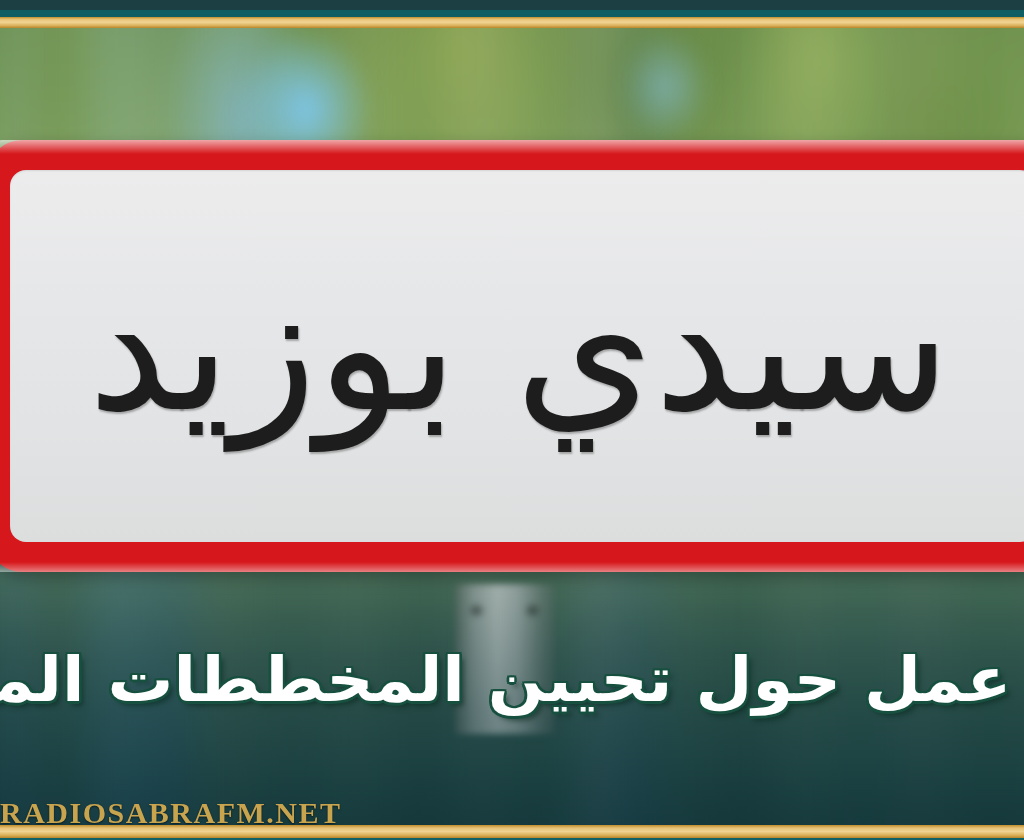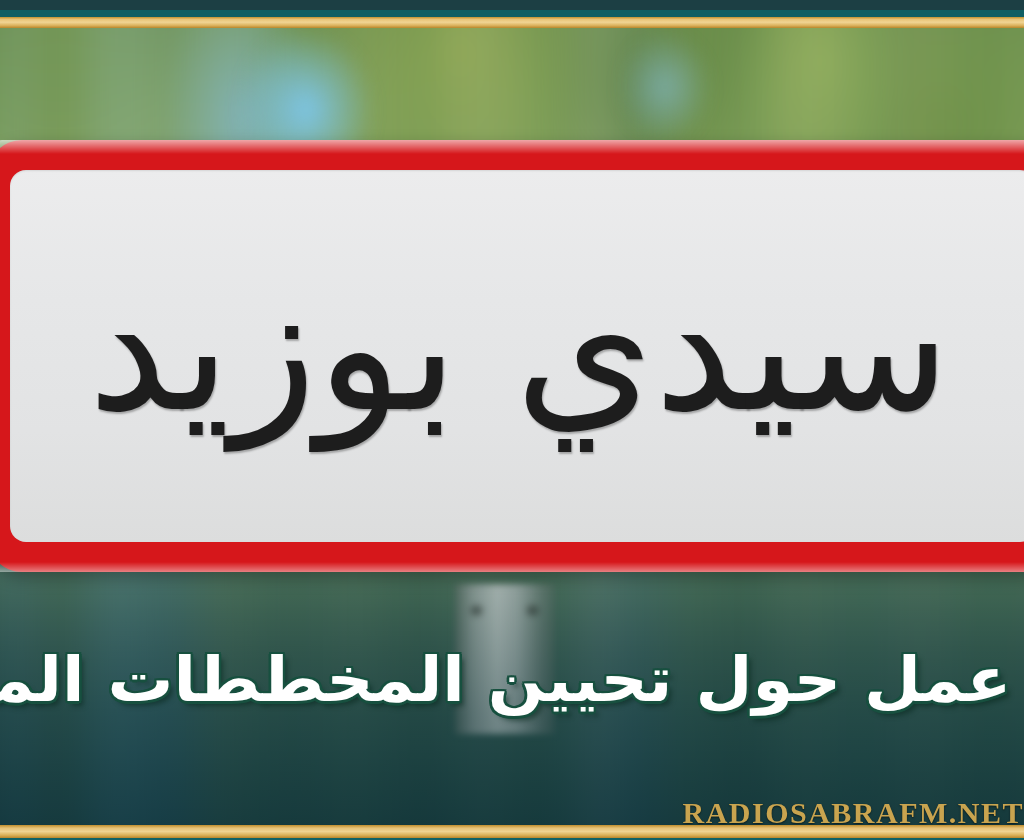--- a/index.html
+++ b/index.html
@@ -208,21 +208,21 @@
        2px  2px 0 #17503f,
        4px 5px 5px rgba(8,40,30,.55);
   }
 
   
   .watermark {
     position: absolute;
     left: 0;
     top: 786px;
     width: 1024px;
-    text-align: right;
+    text-align: left;
     font-family: "Liberation Serif", serif;
     font-weight: bold;
     font-size: 30px;
     letter-spacing: 1.5px;
     background: linear-gradient(180deg, #f2dfa2 0%, #d9b košt 0%, #caa14e 42%, #9d7329 62%, #e8d49a 88%, #b98f3c 100%);
     background: linear-gradient(180deg, #f6e7b4 0%, #d8b straně 0%, #cda busy 0%, #d2ab5c 40%, #9e7527 64%, #edd99f 86%, #bb923f 100%);
     -webkit-background-clip: text;
     background-clip: text;
     color: #c9a44f;
     text-shadow: 0 1px 2px rgba(0,0,0,.55);

